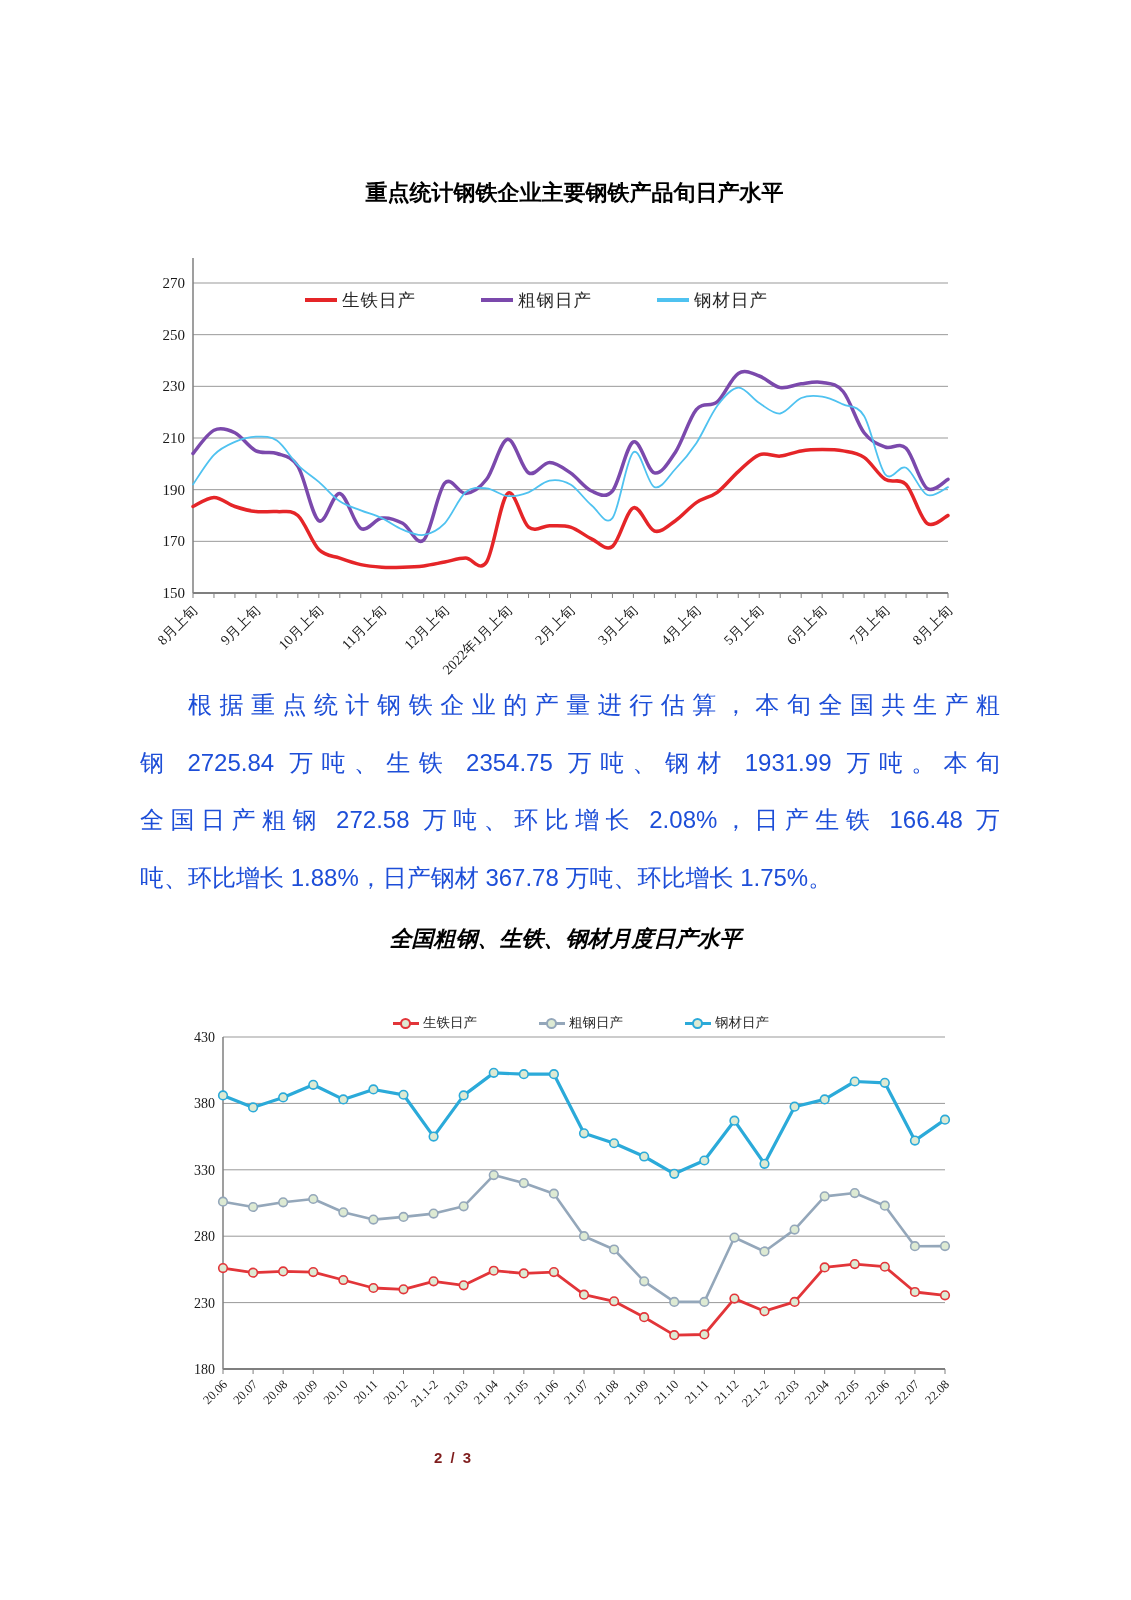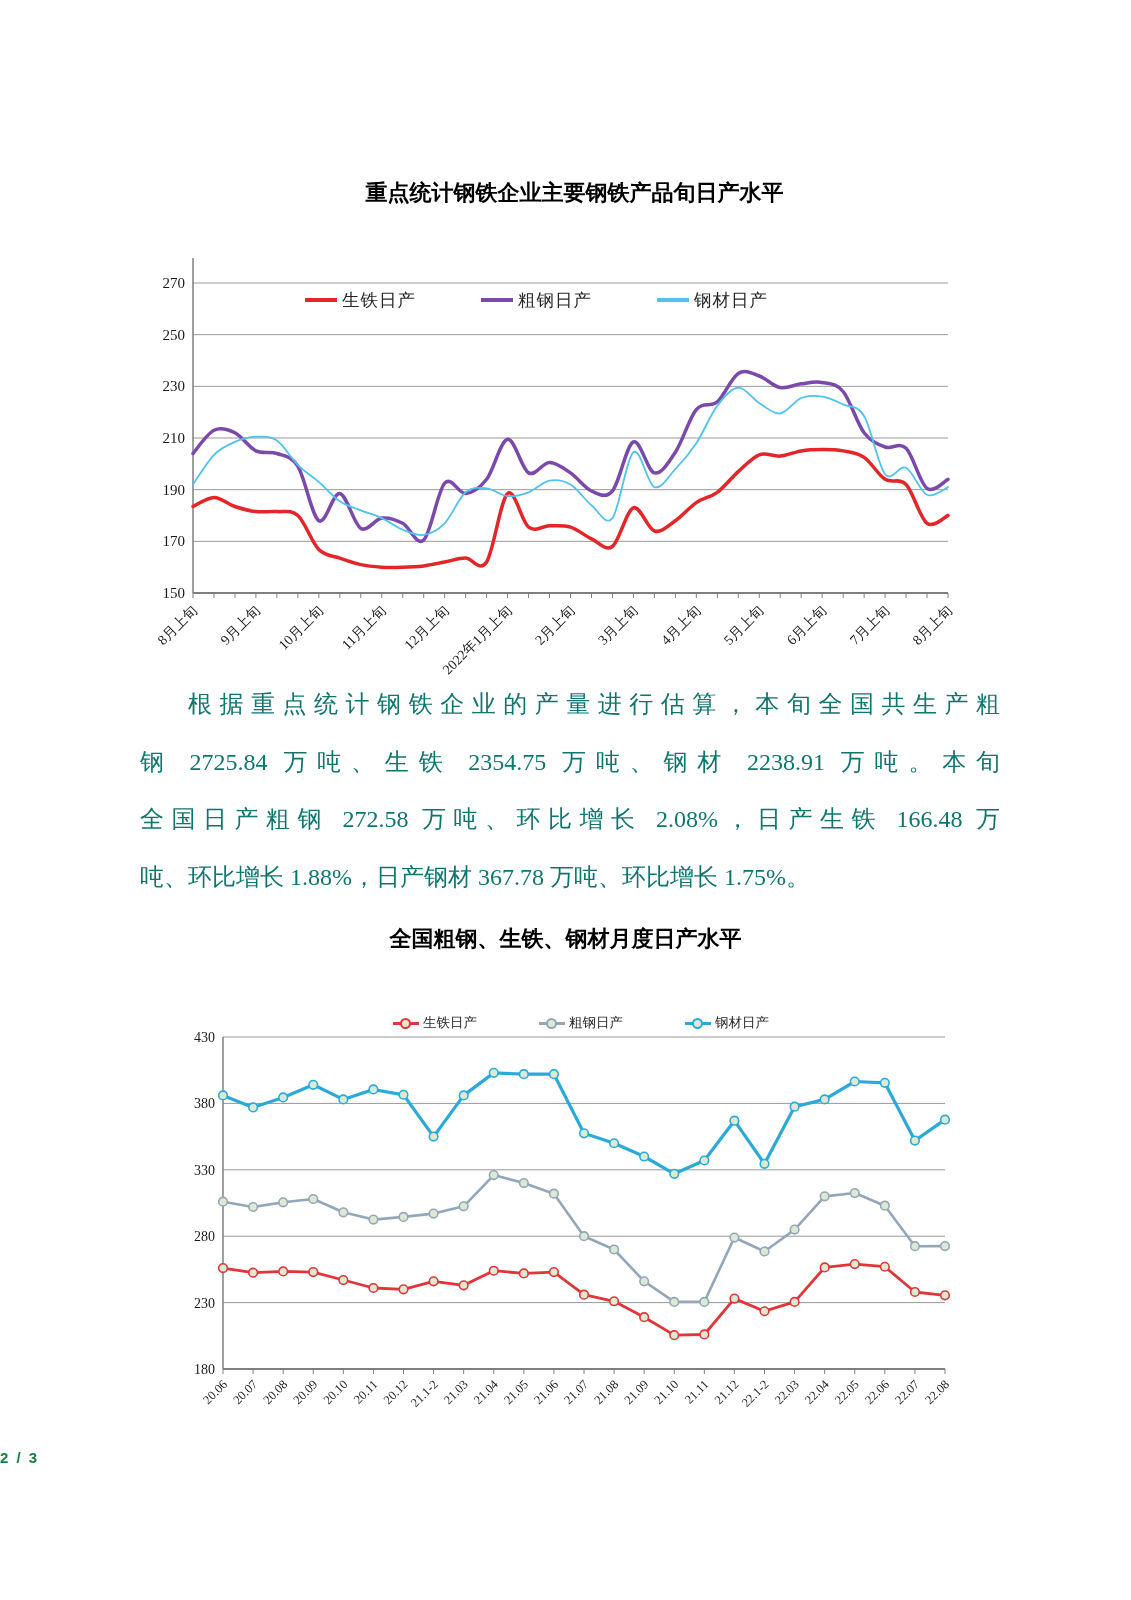--- a/index.html
+++ b/index.html
@@ -2,43 +2,43 @@
 <html><head>
 <meta charset="utf-8">
 <style>
   html,body{margin:0;padding:0;background:#ffffff;}
   .page{position:relative;width:1131px;height:1600px;background:#ffffff;overflow:hidden;
         font-family:"Liberation Sans",sans-serif;color:#000;}
   .chart-title{position:absolute;left:0;width:1131px;text-align:center;
         font-family:"Liberation Sans","DejaVu Sans",sans-serif;font-weight:bold;
         font-size:22px;color:#000;}
   #title1{top:178px;padding-left:9px;}
-  #title2{top:924px;}
+  #title2{top:924px;font-style:italic;}
   .chart-box{position:absolute;}
   #chart1-box{left:140px;top:246px;width:830px;height:460px;}
   #chart2-box{left:140px;top:1008px;width:860px;height:420px;}
   svg{display:block;}
   .legend1{position:absolute;left:305px;top:288px;display:flex;gap:65px;align-items:center;}
   .legend1 .item{display:flex;align-items:center;}
   .legend1 .swatch{display:inline-block;width:32px;height:4px;margin-right:5px;}
   .legend1 .lab{font-size:17.5px;color:#262626;letter-spacing:1px;}
   .legend2{position:absolute;left:393px;top:1014px;display:flex;gap:62px;align-items:center;}
   .legend2 .item{display:flex;align-items:center;}
   .legend2 .swatch{position:relative;display:inline-block;width:26px;height:3px;margin-right:4px;}
   .legend2 .dot{position:absolute;left:7px;top:-4px;width:7px;height:7px;border-radius:50%;
         background:#DDEAD3;border:2px solid #000;}
   .legend2 .lab{font-size:13.5px;color:#262626;}
   .para{position:absolute;left:140px;top:676px;width:860px;
-        font-family:Liberation Serif, serif;font-size:24px;color:#0f766e;}
+        font-family:Liberation Sans, sans-serif;font-size:24px;color:#1d4ed8;}
   .para .line{height:57.5px;line-height:57.5px;white-space:nowrap;
         text-align:justify;text-align-last:justify;}
   .para .line.first{text-indent:2em;}
   .para .line.last{text-align:right;text-align-last:left;}
-  .pagenum{position:absolute;left:0;top:1449px;width:907px;text-align:left;
-        font-size:15px;font-weight:bold;color:#15803d;letter-spacing:2px;}
+  .pagenum{position:absolute;left:0;top:1449px;width:907px;text-align:center;
+        font-size:15px;font-weight:bold;color:#7f1d1d;letter-spacing:2px;}
 </style>
 </head>
 <body>
 
 <div class="page">
 
   <div id="title1" class="chart-title">重点统计钢铁企业主要钢铁产品旬日产水平</div>
 
   <div id="chart1-box" class="chart-box">
     <svg id="chart1-svg" width="830" height="460" viewBox="0 0 830 460">
@@ -123,21 +123,21 @@
       <span class="lab">粗钢日产</span>
     </span>
     <span class="item">
       <span class="swatch" style="background: rgb(79, 194, 240);"></span>
       <span class="lab">钢材日产</span>
     </span>
   </div>
 
   <div class="para">
     <div class="line first">根据重点统计钢铁企业的产量进行估算，本旬全国共生产粗</div>
-    <div class="line">钢 2725.84 万吨、生铁 2354.75 万吨、钢材 2238.91 万吨。本旬</div>
+    <div class="line">钢 2725.84 万吨、生铁 2354.75 万吨、钢材 1931.99 万吨。本旬</div>
     <div class="line">全国日产粗钢 272.58 万吨、环比增长 2.08%，日产生铁 166.48 万</div>
     <div class="line last">吨、环比增长 1.88%，日产钢材 367.78 万吨、环比增长 1.75%。</div>
   </div>
 
   <div id="title2" class="chart-title">全国粗钢、生铁、钢材月度日产水平</div>
 
   <div class="legend2">
     <span class="item">
       <span class="swatch" style="background: rgb(226, 53, 57);">
           <span class="dot" style="border-color: rgb(226, 53, 57); background: rgb(221, 234, 211);"></span>

